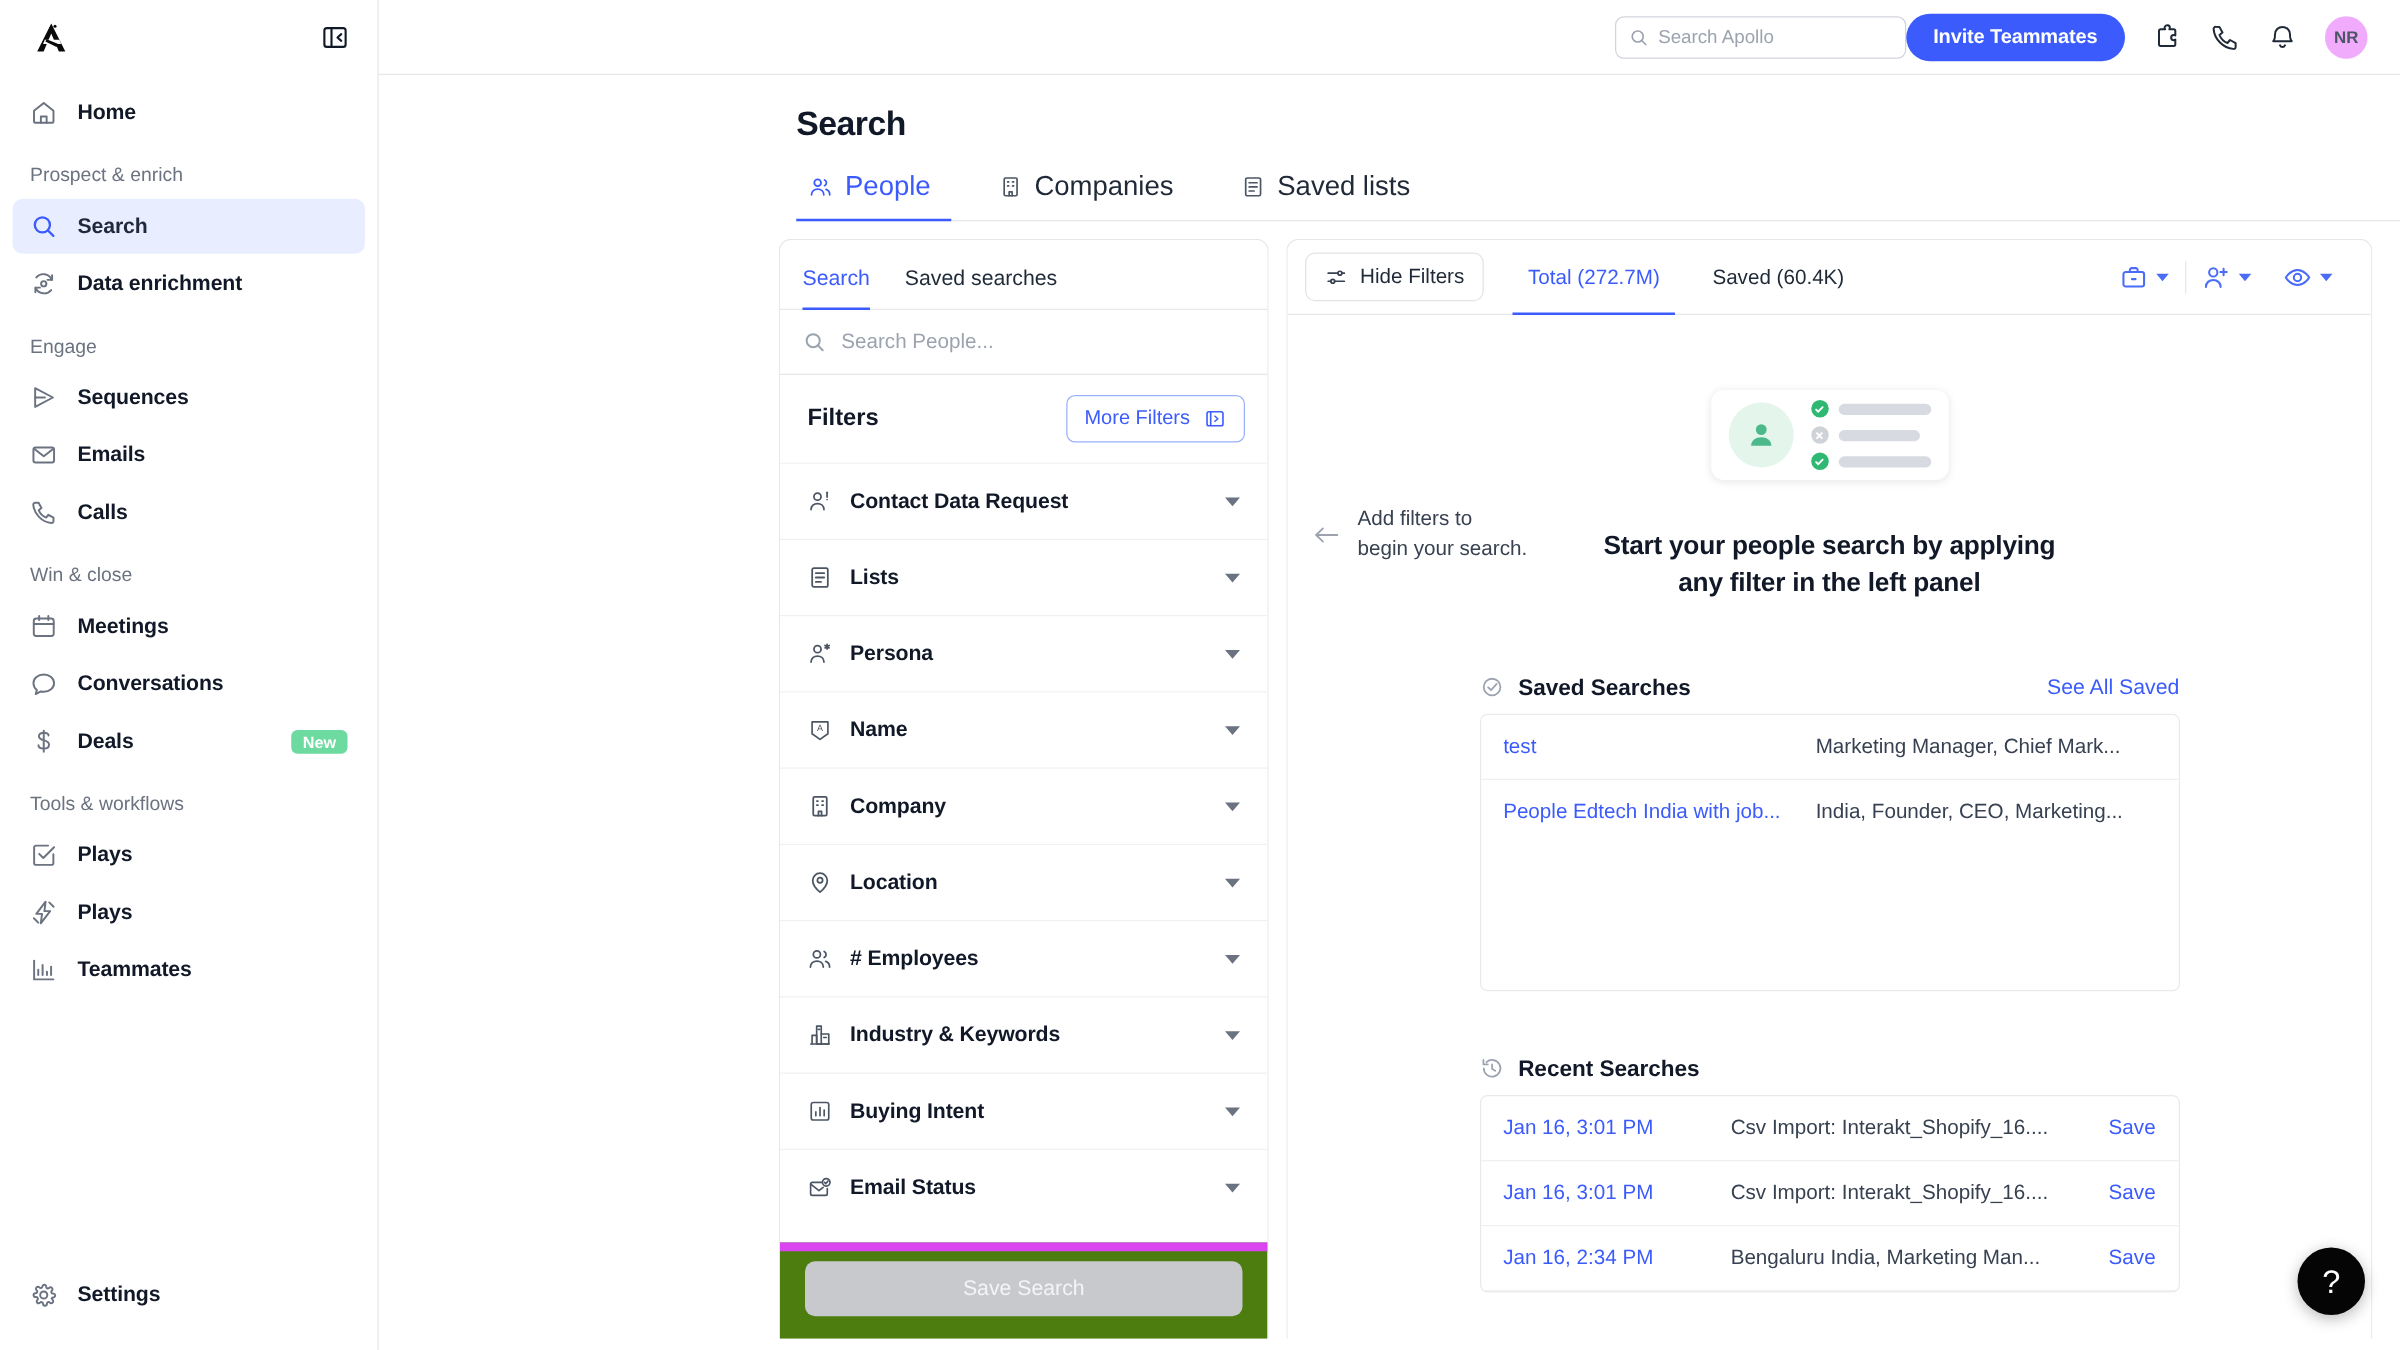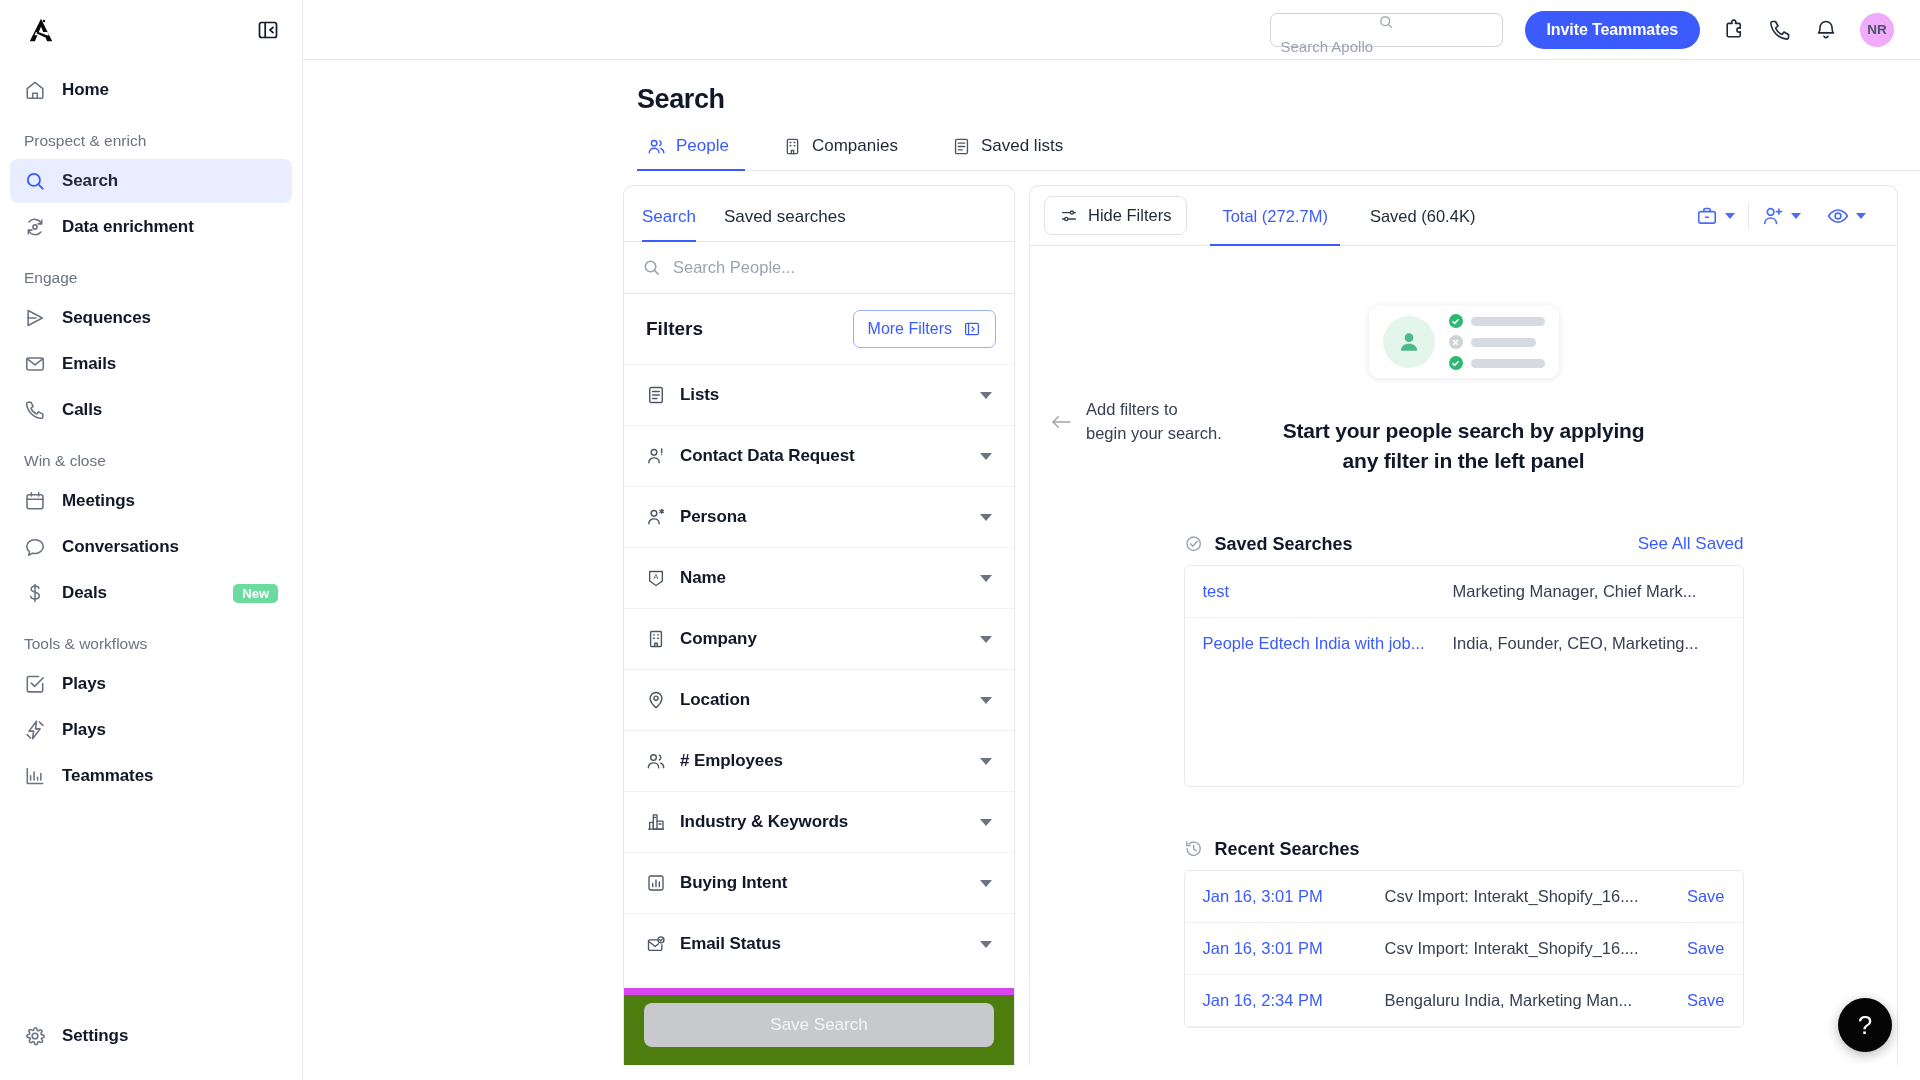--- a/index.html
+++ b/index.html
@@ -62,21 +62,21 @@
   .topbar {
     height: 60px; flex: 0 0 60px;
     border-bottom: 1px solid #e5e7eb;
     display: flex; align-items: center; justify-content: flex-end;
     padding-right: 26px; gap: 0;
   }
   .search-apollo {
     width: 233px; height: 34px;
     border: 1px solid #d1d5db; border-radius: 7px;
     display: flex; align-items: center; padding: 0 10px;
-    gap: 8px; margin-right: 22px; flex-direction: column;
+    gap: 8px; 
   }
   .search-apollo svg { width: 16px; height: 16px; color: #9ca3af; flex:0 0 16px; }
   .search-apollo input {
     border: none; outline: none; font-size: 15px;
     font-family: "Liberation Sans", sans-serif;
     color: #374151; width: 100%; background: transparent;
   }
   .search-apollo input::placeholder { color: #9ca3af; }
   .invite-btn {
     background: #3b5bfd; color: #fff;
@@ -95,21 +95,21 @@
     display: flex; align-items: center; justify-content: center;
     cursor: pointer;
   }
 
   .page-head { padding: 24px 0 0 334px; }
   .page-title { font-size: 27px; font-weight: 700; color: #111827; letter-spacing: -0.4px; }
   .tabrow { display: flex; gap: 0; margin-top: 20px; }
   .tab {
     display: flex; align-items: center; gap: 10px;
     padding: 0 16px 13px 10px; margin-right: 28px;
-    font-size: 17px; color: #1f2937; cursor: pointer;
+    font-size: 22px; color: #1f2937; cursor: pointer;
     border-bottom: 2.5px solid transparent; position: relative; top: 1px;
   }
   .tab svg { width: 19px; height: 19px; color: #4b5563; }
   .tab.active { color: #3b5bfd; border-bottom-color: #3b5bfd; }
   .tab.active svg { color: #3b5bfd; }
   .tabs-divider { border-bottom: 1px solid #e5e7eb; margin-top: 0; }
 
   .body-row { display: flex; flex: 1; min-height: 0; padding: 14px 0 0 0; gap: 14px; }
 
   
@@ -508,36 +508,36 @@
               <rect x="3.5" y="4.5" width="17" height="15" rx="2"></rect>
               <line x1="7.4" y1="4.5" x2="7.4" y2="19.5"></line>
               <path d="M12 9.3 L15 12 L12 14.7" stroke-linecap="round" stroke-linejoin="round"></path>
             </svg>
           </button>
         </div>
 
         <div class="fp-list">
           <div class="fp-row">
             <svg class="ic" viewBox="0 0 24 24" fill="none" stroke="currentColor" stroke-width="1.7" stroke-linecap="round" stroke-linejoin="round">
+              <circle cx="9.6" cy="7.6" r="3.4"></circle>
+                <path d="M3.4 20 c0-3.6 2.8-5.8 6.2-5.8 s6.2 2.2 6.2 5.8"></path>
+              <line x1="18.8" y1="3.4" x2="18.8" y2="8"></line>
+                <circle cx="18.8" cy="10.4" r="0.8" fill="currentColor" stroke="none"></circle>
+            </svg>
+            <span class="lbl">Contact Data Request</span>
+            <span class="caret"></span>
+          </div>
+          <div class="fp-row">
+            <svg class="ic" viewBox="0 0 24 24" fill="none" stroke="currentColor" stroke-width="1.7" stroke-linecap="round" stroke-linejoin="round">
               <rect x="4.5" y="3" width="15" height="18" rx="1.6"></rect>
               <line x1="8" y1="7.8" x2="16" y2="7.8"></line>
                 <line x1="8" y1="12" x2="16" y2="12"></line>
                 <line x1="8" y1="16.2" x2="13" y2="16.2"></line>
             </svg>
             <span class="lbl">Lists</span>
-            <span class="caret"></span>
-          </div>
-          <div class="fp-row">
-            <svg class="ic" viewBox="0 0 24 24" fill="none" stroke="currentColor" stroke-width="1.7" stroke-linecap="round" stroke-linejoin="round">
-              <circle cx="9.6" cy="7.6" r="3.4"></circle>
-                <path d="M3.4 20 c0-3.6 2.8-5.8 6.2-5.8 s6.2 2.2 6.2 5.8"></path>
-              <line x1="18.8" y1="3.4" x2="18.8" y2="8"></line>
-                <circle cx="18.8" cy="10.4" r="0.8" fill="currentColor" stroke="none"></circle>
-            </svg>
-            <span class="lbl">Contact Data Request</span>
             <span class="caret"></span>
           </div>
           <div class="fp-row">
             <svg class="ic" viewBox="0 0 24 24" fill="none" stroke="currentColor" stroke-width="1.7" stroke-linecap="round" stroke-linejoin="round">
               <circle cx="9.6" cy="7.6" r="3.4"></circle>
                 <path d="M3.4 20 c0-3.6 2.8-5.8 6.2-5.8 s6.2 2.2 6.2 5.8"></path>
               <path d="M18.8 3 v4.4 M16.8 4 l4 2.4 M20.8 4 l-4 2.4"></path>
             </svg>
             <span class="lbl">Persona</span>
             <span class="caret"></span>

